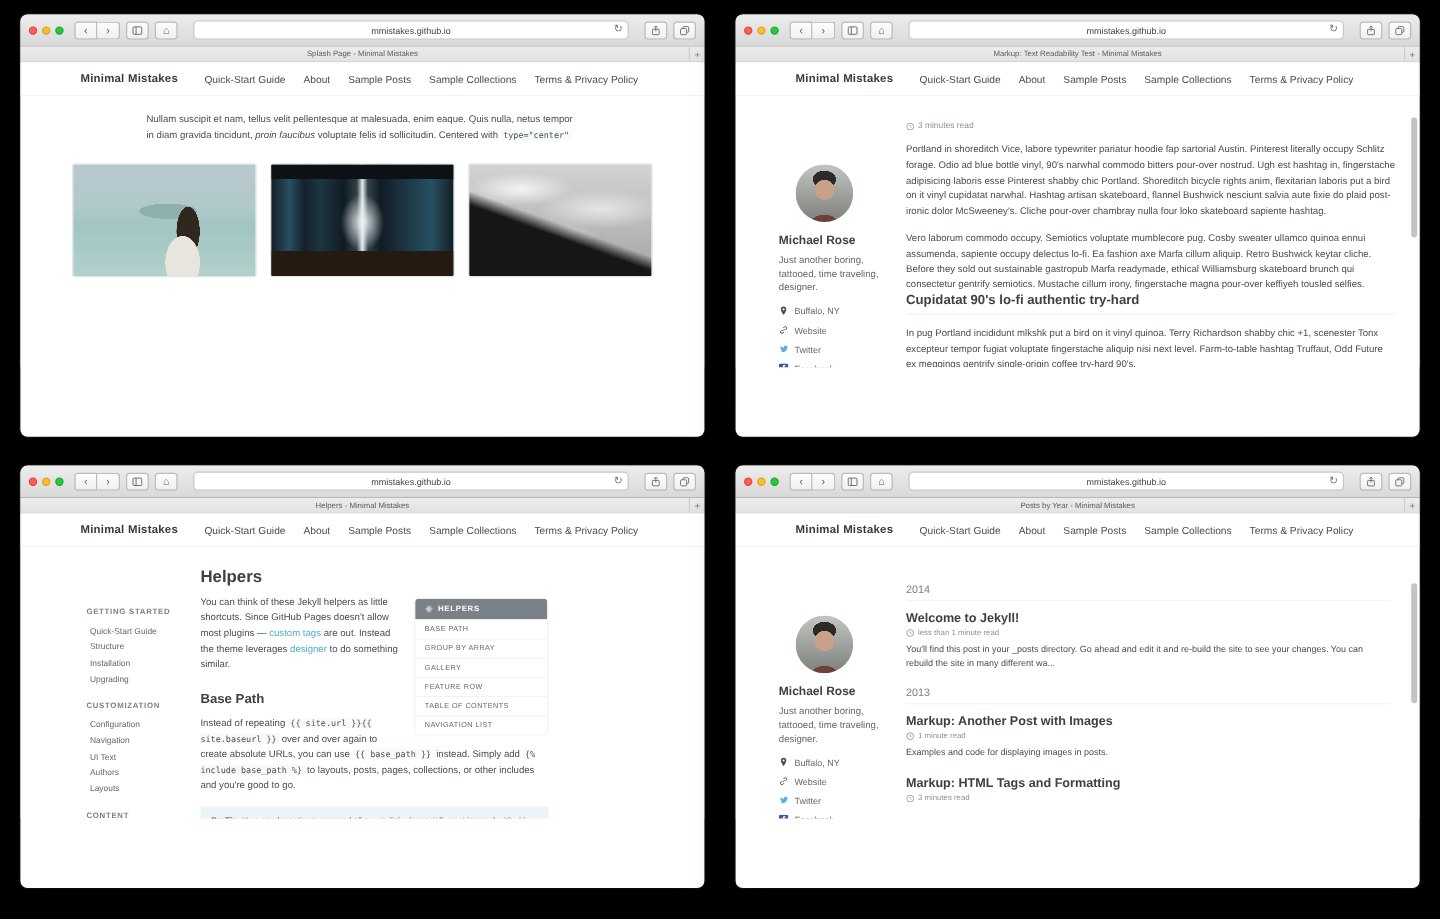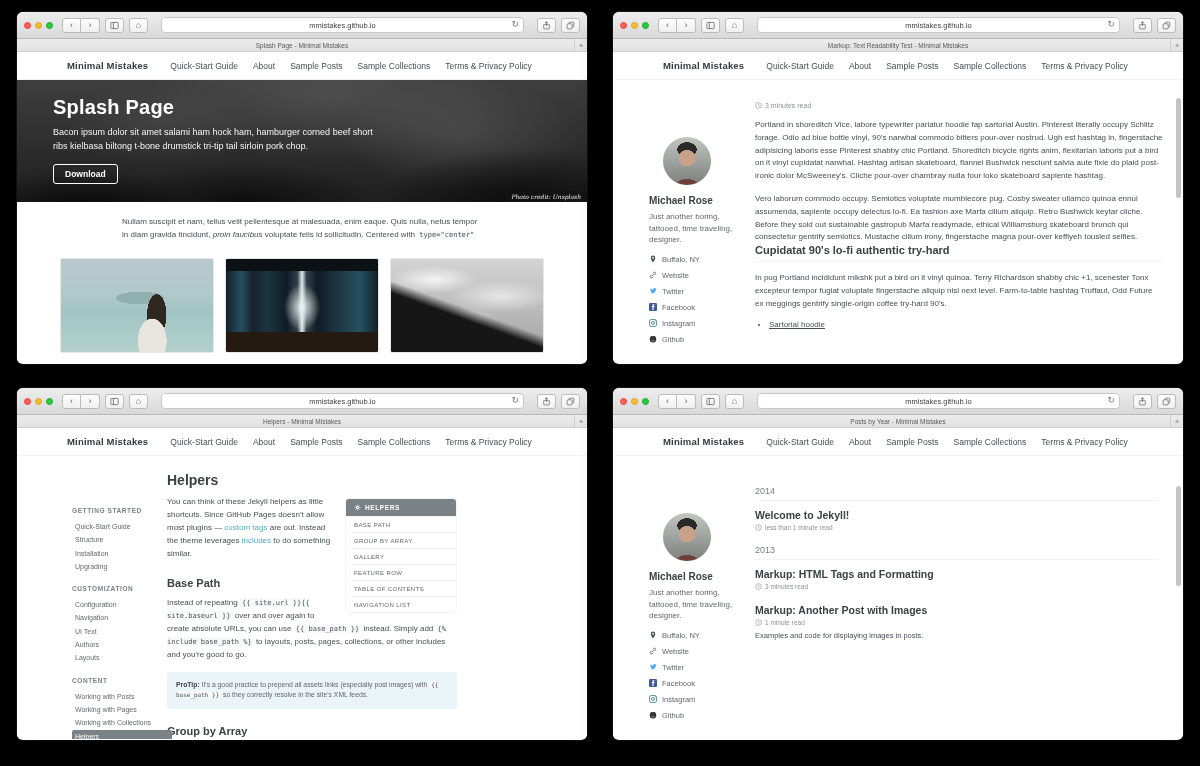--- a/index.html
+++ b/index.html
@@ -24,21 +24,21 @@
   .navbtns .tbtn:last-child { border-radius:0 3px 3px 0; border-left:none; }
   .urlfield { flex:1; height:16px; margin:0 8px; border:1px solid #c7c7c7; border-radius:4px; background:#fff;
               position:relative; display:flex; align-items:center; justify-content:center; }
   .urltext { font-size:7.5px; color:#3f3f3f; }
   .refresh { position:absolute; right:4px; top:1px; font-size:9px; color:#7a7a7a; cursor:pointer; }
   .tabbar { height:13px; background:linear-gradient(#ececec,#e2e2e2); border-bottom:1px solid #cfcfcf;
             display:flex; align-items:center; justify-content:center; position:relative; }
   .tabtitle { font-size:6.5px; color:#5a5a5a; }
   .newtab { position:absolute; right:0; top:0; width:13px; height:12px; border-left:1px solid #cfcfcf;
             font-size:8px; color:#777; display:flex; align-items:center; justify-content:center; }
-  .page { height:311px; background:#fff; overflow:hidden; position:relative; }
+  .page { height:254px; background:#fff; overflow:hidden; position:relative; }
 
   
   .masthead { height:28px; display:flex; align-items:center; padding-left:50px; gap:16px;
               border-bottom:1px solid #f2f3f3; background:#fff; }
   .brand { font-size:9.5px; font-weight:bold; color:#343b3f; letter-spacing:.2px; cursor:pointer; }
   .sitenav { display:flex; gap:15px; margin-left:6px; }
   .sitenav a { font-size:8.5px; color:#494e52; text-decoration:none; cursor:pointer; }
 
   
   .hero { height:122px; position:relative; color:#fff; padding:16px 0 0 36px;
@@ -188,26 +188,20 @@
     <div class="masthead">
       <span class="brand">Minimal Mistakes</span>
       <nav class="sitenav">
         <a>Quick-Start Guide</a>
         <a>About</a>
         <a>Sample Posts</a>
         <a>Sample Collections</a>
         <a>Terms &amp; Privacy Policy</a>
       </nav>
     </div>
-    <div class="hero">
-      <h1>Splash Page</h1>
-      <p>Bacon ipsum dolor sit amet salami ham hock ham, hamburger corned beef short ribs kielbasa biltong t-bone drumstick tri-tip tail sirloin pork chop.</p>
-      <button class="dl-btn">Download</button>
-      <span class="credit">Photo credit: Unsplash</span>
-    </div>
     <p class="splash-intro"><span>Nullam suscipit et nam, tellus velit pellentesque at malesuada, enim eaque. Quis nulla, netus tempor in diam gravida tincidunt, </span><span class="it">proin faucibus</span><span> voluptate felis id sollicitudin. Centered with </span><span class="code">type="center"</span></p>
     <div class="feature-row">
       <div class="feature-img fimg1"></div>
       <div class="feature-img fimg2"></div>
       <div class="feature-img fimg3"></div>
     </div>
   </div>
 </div>
 
 <div class="win" style="left:613px; top:12px;">
@@ -429,21 +423,21 @@
             </svg>
           <span>HELPERS</span>
         </div>
         <a>BASE PATH</a>
         <a>GROUP BY ARRAY</a>
         <a>GALLERY</a>
         <a>FEATURE ROW</a>
         <a>TABLE OF CONTENTS</a>
         <a>NAVIGATION LIST</a>
       </div>
-      <p><span>You can think of these Jekyll helpers as little shortcuts. Since GitHub Pages doesn't allow most plugins — </span><a class="tlink">custom tags</a><span> are out. Instead the theme leverages </span><a class="tlink">includes</a><span> to do something similar.</span></p>
+      <p><span>You can think of these Jekyll helpers as little shortcuts. Since GitHub Pages doesn't allow most plugins — </span><a class="tlink">custom tags</a><span> are out. Instead the theme leverages </span><a class="tlink">designer</a><span> to do something similar.</span></p>
       <h2>Base Path</h2>
       <p><span>Instead of repeating </span><span class="code">{{ site.url }}{{ site.baseurl }}</span><span> over and over again to create absolute URLs, you can use </span><span class="code">{{ base_path }}</span><span> instead. Simply add </span><span class="code">{% include base_path %}</span><span> to layouts, posts, pages, collections, or other includes and you're good to go.</span></p>
       <div class="notice"><b>ProTip:</b><span> It's a good practice to prepend all assets links (especially post images) with </span><span class="code">{{ base_path }}</span><span> so they correctly resolve in the site's XML feeds.</span></div>
       <h2>Group by Array</h2>
 
     </div>
   </div>
 </div>
 
 <div class="win" style="left:613px; top:388px;">
@@ -552,41 +546,42 @@
       <div class="year-head">2014</div>
       <div class="post-item">
         <h2>Welcome to Jekyll!</h2>
         <div class="meta">
           <svg viewBox="0 0 16 16">
               <circle cx="8" cy="8" r="6.5" fill="none" stroke="#8d9194" stroke-width="1.5"></circle>
               <path d="M8 4.5V8l2.5 1.5" stroke="#8d9194" stroke-width="1.5" fill="none"></path>
             </svg>
           <span>less than 1 minute read</span>
         </div>
+        <p>You'll find this post in your _posts directory. Go ahead and edit it and re-build the site to see your changes. You can rebuild the site in many different wa...</p>
       </div>
       <div class="year-head">2013</div>
+      <div class="post-item">
+        <h2>Markup: Another Post with Images</h2>
+        <div class="meta">
+          <svg viewBox="0 0 16 16">
+              <circle cx="8" cy="8" r="6.5" fill="none" stroke="#8d9194" stroke-width="1.5"></circle>
+              <path d="M8 4.5V8l2.5 1.5" stroke="#8d9194" stroke-width="1.5" fill="none"></path>
+            </svg>
+          <span>1 minute read</span>
+        </div>
+        <p>Examples and code for displaying images in posts.</p>
+      </div>
       <div class="post-item">
         <h2>Markup: HTML Tags and Formatting</h2>
         <div class="meta">
           <svg viewBox="0 0 16 16">
               <circle cx="8" cy="8" r="6.5" fill="none" stroke="#8d9194" stroke-width="1.5"></circle>
               <path d="M8 4.5V8l2.5 1.5" stroke="#8d9194" stroke-width="1.5" fill="none"></path>
             </svg>
           <span>3 minutes read</span>
         </div>
 
       </div>
-      <div class="post-item">
-        <h2>Markup: Another Post with Images</h2>
-        <div class="meta">
-          <svg viewBox="0 0 16 16">
-              <circle cx="8" cy="8" r="6.5" fill="none" stroke="#8d9194" stroke-width="1.5"></circle>
-              <path d="M8 4.5V8l2.5 1.5" stroke="#8d9194" stroke-width="1.5" fill="none"></path>
-            </svg>
-          <span>1 minute read</span>
-        </div>
-        <p>Examples and code for displaying images in posts.</p>
-      </div>
 
     </div>
     <div class="scrollthumb" style="top:58px;"></div>
   </div>
 </div>
 
 </body></html>

